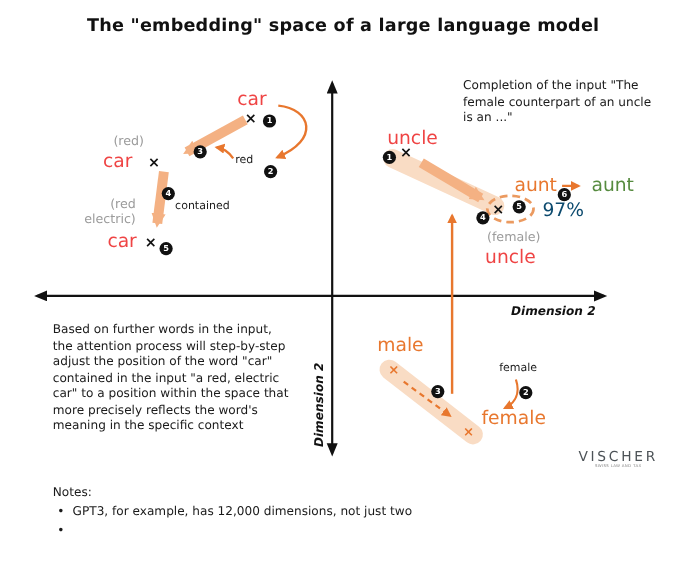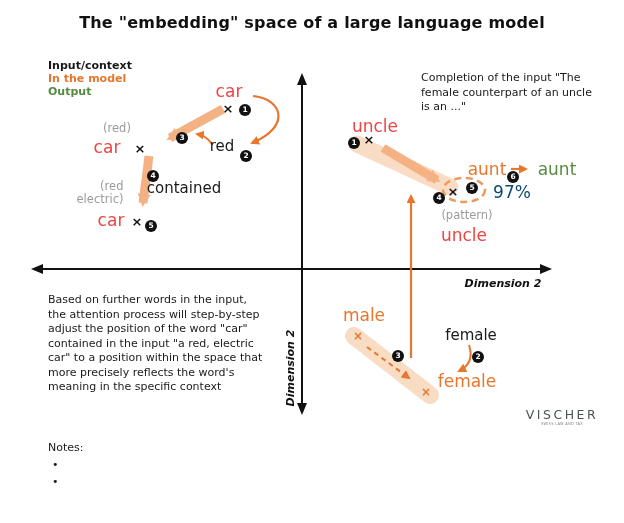--- a/index.html
+++ b/index.html
@@ -8,21 +8,21 @@
     font-family:"DejaVu Sans","Liberation Sans",sans-serif;color:#1a1a1a;
   }
   .abs{position:absolute;}
   .pt{position:absolute;transform:translate(-50%,-50%);white-space:nowrap;line-height:1;}
   .title{width:624px;text-align:center;top:13px;left:0;font-size:16px;font-weight:bold;letter-spacing:.2px;color:#111;}
   .legend{top:59px;left:48px;font-size:11px;font-weight:600;line-height:13px;}
   .legend .lg-in{color:#1a1a1a;}
   .legend .lg-model{color:#e8772e;}
   .legend .lg-out{color:#568b3f;}
   .bigword{font-size:17px;color:#ef4444;}
-  .smallword{font-size:15px;color:#1a1a1a;text-align:center;}
+  .smallword{font-size:10px;color:#1a1a1a;text-align:center;}
   .grayword{font-size:11.5px;color:#9b9b9b;}
   .orangeword{color:#e8772e;}
   .greenword{color:#568b3f;}
   .salmonword{color:#0c4a6e;font-size:17px;}
   .mx{font-size:13px;font-weight:bold;color:#111;}
   .mxo{font-size:12px;font-weight:bold;color:#e8772e;}
   .badge{
     position:absolute;transform:translate(-50%,-50%);
     width:12px;height:12px;border-radius:50%;background:#111;color:#fff;
     font-size:7.5px;font-weight:bold;display:flex;align-items:center;justify-content:center;line-height:1;
@@ -74,25 +74,20 @@
     <line x1="411" y1="358" x2="411" y2="196" stroke="#e8772e" stroke-width="2.2" marker-end="url(#aho)"></line>
 
     <ellipse cx="464" cy="190" rx="21" ry="12" fill="none" stroke="#eb9a60" stroke-width="2.5" stroke-dasharray="7 4.5"></ellipse>
     <line x1="511" y1="169" x2="526" y2="169" stroke="#e8772e" stroke-width="2.2" marker-end="url(#aho)"></line>
 
     <path d="M 469 345 C 473 357 469 366 459 371" fill="none" stroke="#e8772e" stroke-width="2" marker-end="url(#aho)"></path>
   </svg>
 
   <div class="abs title">The "embedding" space of a large language model</div>
 
-  <div class="abs legend">
-    <div class="lg-in">Input/context</div>
-    <div class="lg-model">In the model</div>
-    <div class="lg-out">Output</div>
-  </div>
 
   <div class="pt dim" style="left:503px;top:283px;">Dimension 2</div>
   <div class="pt dim dim2" style="left:290px;top:368px;">Dimension 2</div>
 
   <div class="pt bigword" style="left:229px;top:91px;">car</div>
   <div class="pt mx" style="left:228px;top:108px;">×</div>
   <div class="badge" style="left:245px;top:110px;">1</div>
 
   <div class="pt smallword" style="left:222px;top:146px;">red</div>
   <div class="badge" style="left:246px;top:156px;">2</div>
@@ -129,32 +124,33 @@
 
   <div class="pt bigword orangeword" style="left:487px;top:169px;">aunt</div>
   <div class="pt bigword greenword" style="left:557px;top:169px;">aunt</div>
   <div class="badge" style="left:513px;top:177px;">6</div>
 
   <div class="pt salmonword" style="left:512px;top:192px;">97%</div>
   <div class="pt mx" style="left:453px;top:191px;">×</div>
   <div class="badge" style="left:472px;top:188px;">5</div>
   <div class="badge" style="left:439px;top:198px;">4</div>
 
-  <div class="pt grayword" style="left:467px;top:216px;">(pattern)</div>
+  <div class="pt grayword" style="left:467px;top:216px;">(female)</div>
   <div class="pt bigword" style="left:464px;top:235px;">uncle</div>
 
   <div class="pt bigword orangeword" style="left:364px;top:315px;">male</div>
   <div class="pt mxo" style="left:358px;top:336px;">×</div>
   <div class="badge" style="left:398px;top:356px;">3</div>
   <div class="pt mxo" style="left:426px;top:392px;">×</div>
 
   <div class="pt smallword" style="left:471px;top:335px;">female</div>
   <div class="badge" style="left:478px;top:357px;">2</div>
   <div class="pt bigword orangeword" style="left:467px;top:381px;">female</div>
 
   <div class="pt logo">VISCHER</div>
   <div class="pt logo-tag">SWISS LAW AND TAX</div>
 
   <div class="notes-head">Notes:</div>
   <div class="bullet" style="left:52px;top:458px;">•</div>
+  <div class="note-item pre" style="left:66px;top:457px;width:548px;">GPT3, for example, has 12,000 dimensions, not just two</div>
   <div class="bullet" style="left:52px;top:475px;">•</div>
 
 </div>
 
 </body></html>

